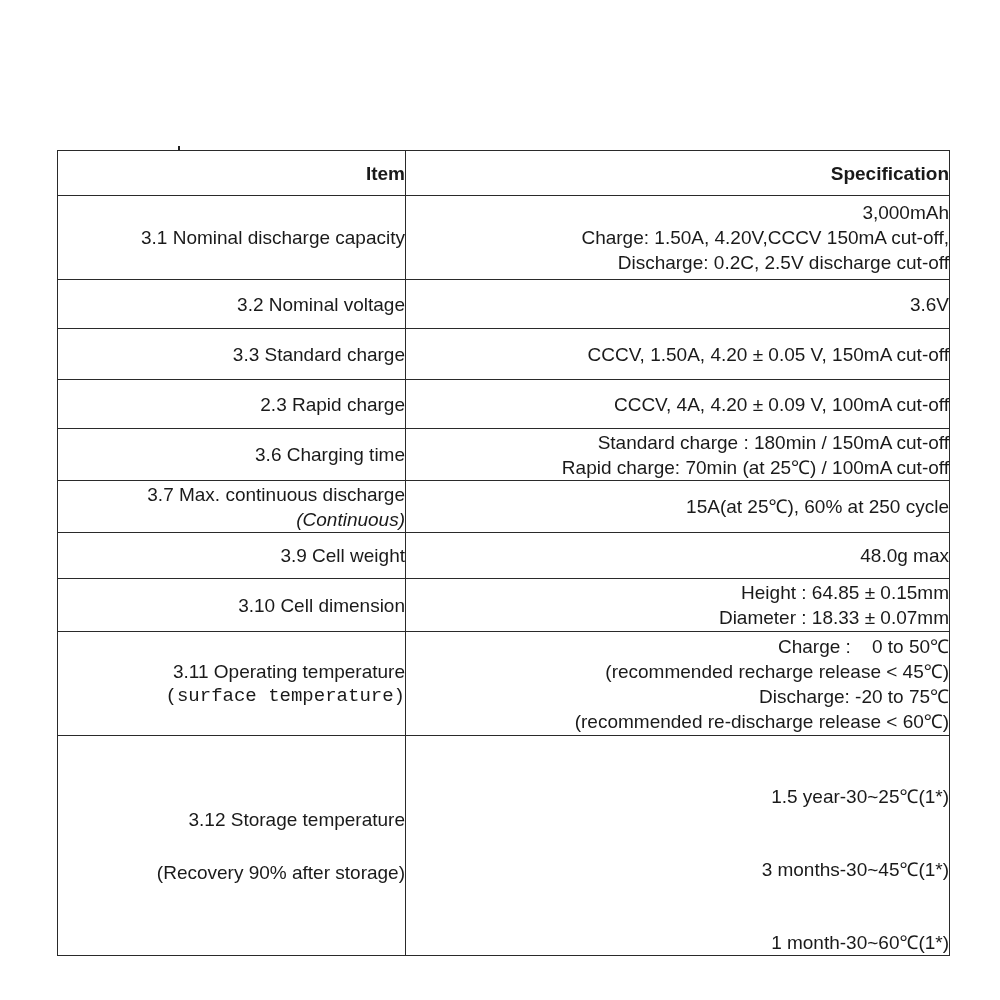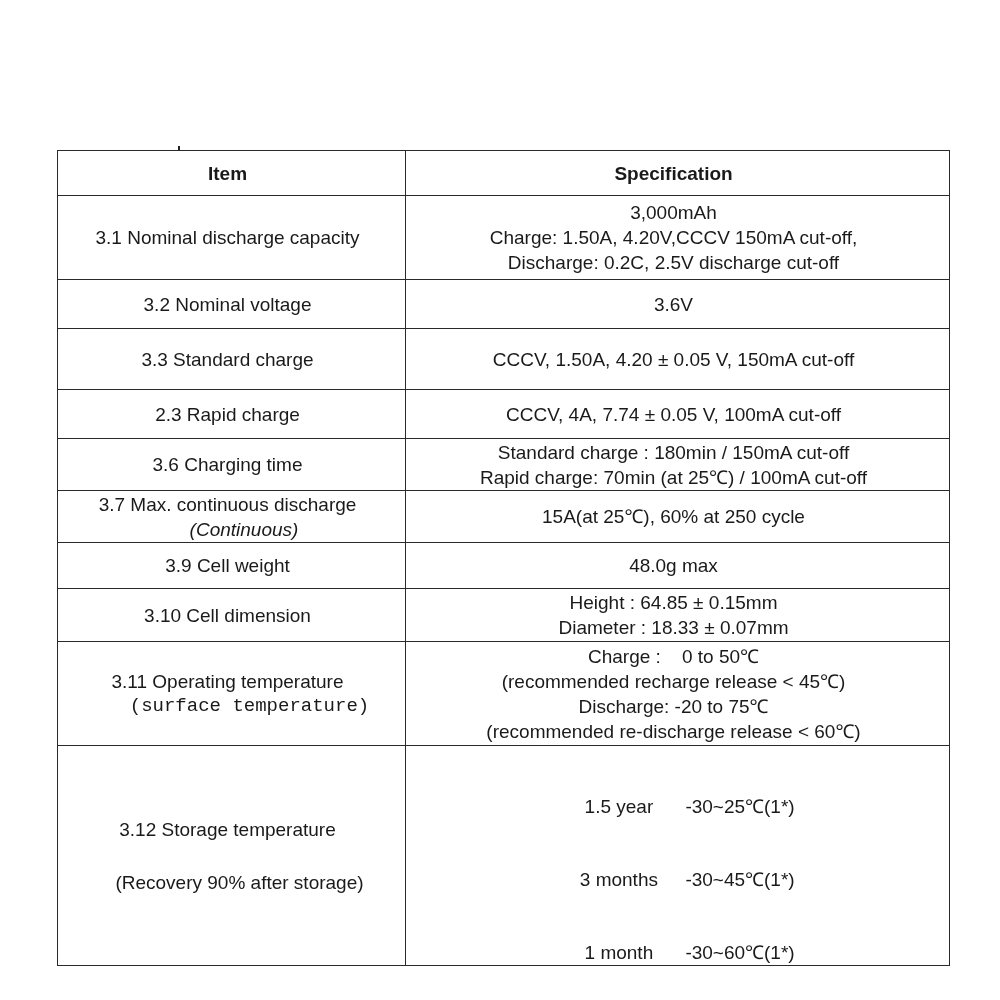--- a/index.html
+++ b/index.html
@@ -4,22 +4,22 @@
 <style>
   html, body { margin: 0; padding: 0; background: #ffffff; }
   body { width: 1000px; height: 1000px; position: relative; overflow: hidden;
          font-family: "Liberation Sans", sans-serif; color: #1a1a1a; }
   .tick { position: absolute; left: 178px; top: 146px; width: 2px; height: 4px; background: #222; }
   table.spec {
     position: absolute; left: 57px; top: 150px; width: 892px;
     border-collapse: collapse; table-layout: fixed;
   }
   table.spec td, table.spec th {
-    border: 1.5px solid #2a2a2a; padding: 0 17px 0 9px; vertical-align: middle;
-    font-size: 19px; line-height: 25px; text-align: center; font-weight: normal;
+    border: 1.5px solid #2a2a2a; padding: 0 0 0 9px; vertical-align: middle;
+    font-size: 19px; line-height: 25px; text-align: right; font-weight: normal;
   }
   table.spec th { font-weight: bold; font-size: 19px; }
   col.c1 { width: 348px; }
   col.c2 { width: 544px; }
   .line { display: block; white-space: pre; }
   .indent1 { padding-left: 33px; font-style: italic; }
   .indent2 { padding-left: 44px; font-family: Liberation Mono, monospace; }
   .indent3 { padding-left: 24px; margin-top: 12px; }
   .st-row { display: block; white-space: pre; }
   .st-period { display: inline-block; width: 133px; margin-top: 48px; }
@@ -53,35 +53,35 @@
 
   <tr style="height:49px">
     <td>
           <span class="line">3.2 Nominal voltage</span>
         </td>
     <td>
           <span class="line">3.6V</span>
         </td>
   </tr>
 
-  <tr style="height:61px">
+  <tr style="height:51px">
     <td>
           <span class="line">3.3 Standard charge</span>
         </td>
     <td>
           <span class="line">CCCV, 1.50A, 4.20 ± 0.05 V, 150mA cut-off</span>
         </td>
   </tr>
 
   <tr style="height:49px">
     <td>
           <span class="line">2.3 Rapid charge</span>
         </td>
     <td>
-          <span class="line">CCCV, 4A, 7.74 ± 0.05 V, 100mA cut-off</span>
+          <span class="line">CCCV, 4A, 4.20 ± 0.09 V, 100mA cut-off</span>
         </td>
   </tr>
 
   <tr style="height:52px">
     <td>
           <span class="line">3.6 Charging time</span>
         </td>
     <td>
       <span class="line">Standard charge : 180min / 150mA cut-off</span>
       <span class="line">Rapid charge: 70min (at 25℃) / 100mA cut-off</span>

